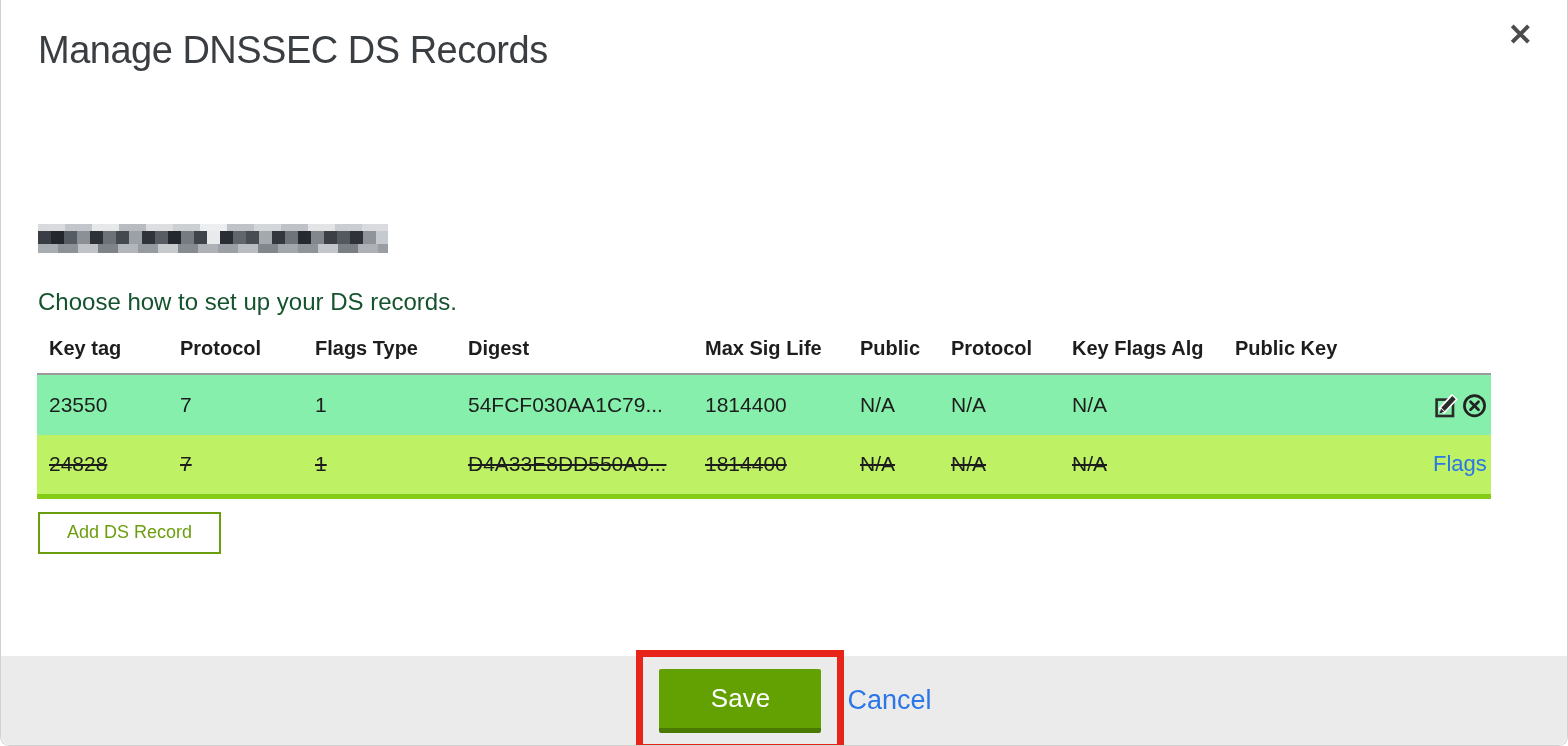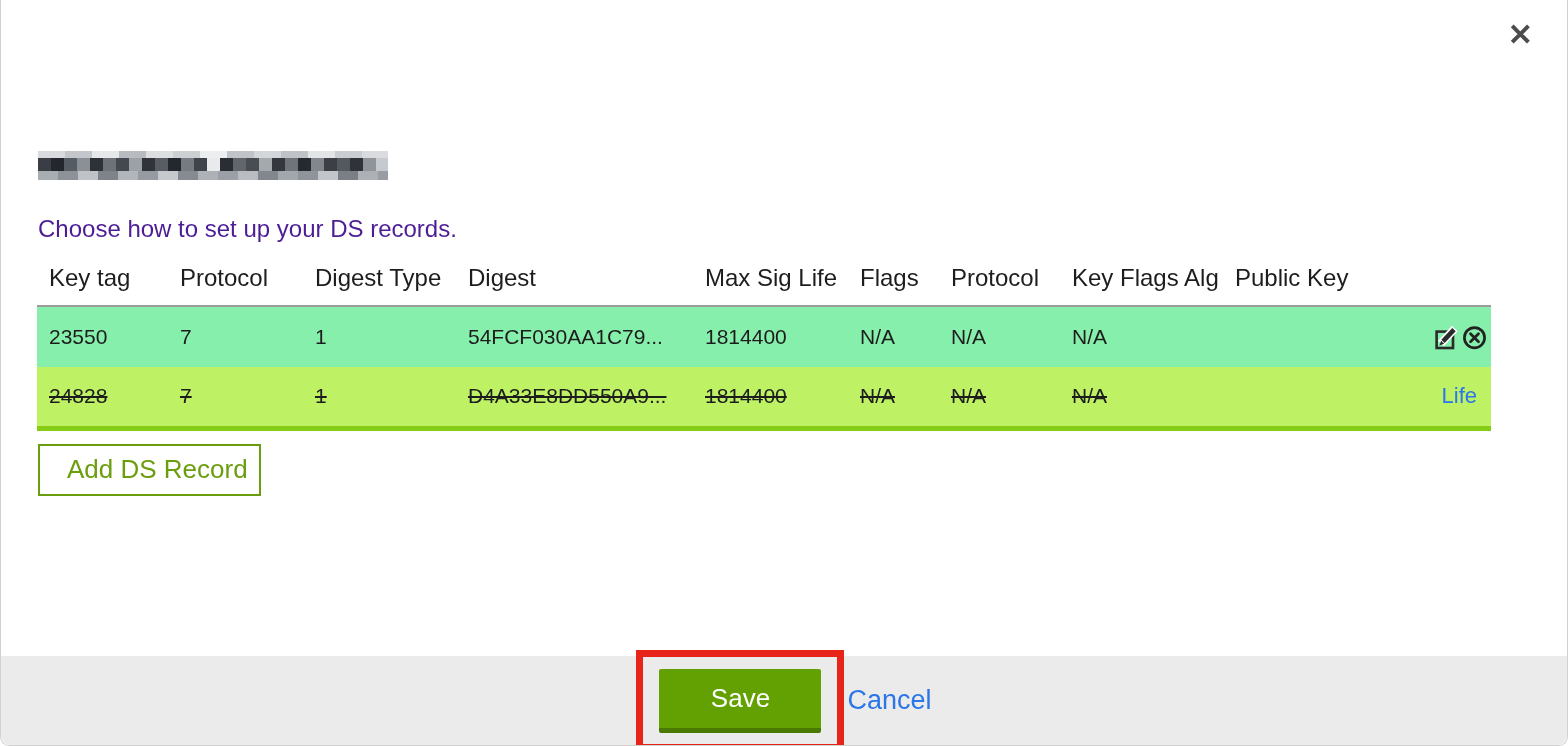--- a/index.html
+++ b/index.html
@@ -39,33 +39,33 @@
   .redacted {
     margin: 151px 0 0 37px;
     width: 350px; height: 29px;
     line-height: 0;
   }
 
   .instruction {
     margin: 34px 0 0 37px;
     font-size: 24px;
     line-height: 30px;
-    color: #4c1d95;
+    color: #14532d;
   }
 
   table.ds-table {
     margin: 14px 0 0 36px;
     width: 1454px;
     border-collapse: collapse;
     table-layout: fixed;
   }
   .ds-table th {
     text-align: left;
-    font-weight: 400;
-    font-size: 24px;
+    font-weight: 700;
+    font-size: 20px;
     color: #1d1d1d;
     padding: 6px 0 13px 12px;
     border-bottom: 2px solid #9b9b9b;
     white-space: nowrap;
   }
   .ds-table td {
     height: 61px;
     padding-left: 12px;
     font-size: 21px;
     color: #1d1d1d;
@@ -88,25 +88,25 @@
   .undo-link {
     color: #2b76e8;
     font-size: 22px;
     text-decoration: none;
     padding-right: 10px;
   }
 
   .add-btn {
     display: inline-block;
     margin: 13px 12px 0 37px;
-    padding: 8px 11px 9px 27px;
+    padding: 8px 27px 9px 27px;
     background: #fff;
     border: 2px solid #6b9e0e;
     color: #6b9e0e;
-    font-size: 26px;
+    font-size: 18px;
     font-family: "Liberation Sans", sans-serif;
     cursor: pointer;
   }
 
   .footer {
     position: absolute;
     left: 0; right: 0; bottom: 0;
     height: 89px;
     background: #ebebeb;
     display: flex;
@@ -141,20 +141,21 @@
     text-decoration: none;
     margin-left: 3px;
     text-align: right;
   }
 </style>
 </head>
 <body>
 
 <div class="page">
 
+  <div class="title">Manage DNSSEC DS Records</div>
 
   <button class="close-btn">✕</button>
 
   <div class="redacted">
     <svg width="350" height="29" viewBox="0 0 350 29" shape-rendering="crispEdges">
       <rect x="0" y="0" width="27" height="7" fill="#d8dadd"></rect>
         <rect x="27" y="0" width="27" height="7" fill="#c3c6ca"></rect>
         <rect x="54" y="0" width="27" height="7" fill="#e6e8ea"></rect>
         <rect x="81" y="0" width="27" height="7" fill="#b8bcc0"></rect>
         <rect x="108" y="0" width="27" height="7" fill="#dcdee0"></rect>
@@ -226,24 +227,24 @@
         <col style="width:91px">
         <col style="width:121px">
         <col style="width:163px">
         <col style="width:198px">
         <col style="width:70px">
     </colgroup>
     <thead>
       <tr>
         <th>Key tag</th>
         <th>Protocol</th>
-        <th>Digest Type</th>
+        <th>Flags Type</th>
         <th>Digest</th>
         <th>Max Sig Life</th>
-        <th>Flags</th>
+        <th>Public</th>
         <th>Protocol</th>
         <th>Key Flags Alg</th>
         <th>Public Key</th>
         <th></th>
       </tr>
     </thead>
     <tbody>
       <tr class="row-active">
         <td><span>23550</span></td>
         <td><span>7</span></td>
@@ -274,21 +275,21 @@
         <td><span class="struck">24828</span></td>
         <td><span class="struck">7</span></td>
         <td><span class="struck">1</span></td>
         <td><span class="struck">D4A33E8DD550A9...</span></td>
         <td><span class="struck">1814400</span></td>
         <td><span class="struck">N/A</span></td>
         <td><span class="struck">N/A</span></td>
         <td><span class="struck">N/A</span></td>
         <td><span class="struck"></span></td>
         <td class="actions">
-          <a href="#" class="undo-link">Life</a>
+          <a href="#" class="undo-link">Flags</a>
         </td>
       </tr>
     </tbody>
   </table>
 
   <button class="add-btn">Add DS Record</button>
 
   <div class="footer">
     <div class="annotation-box">
       <button class="save-btn">Save</button>

